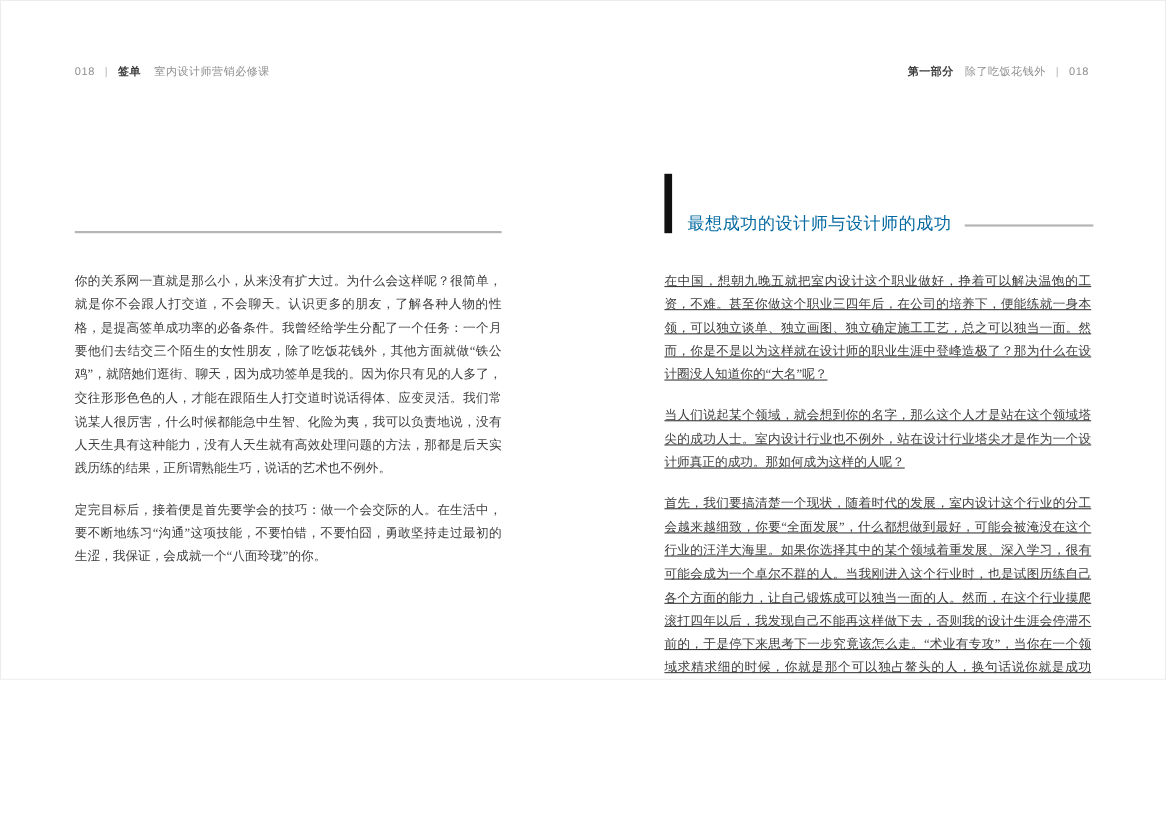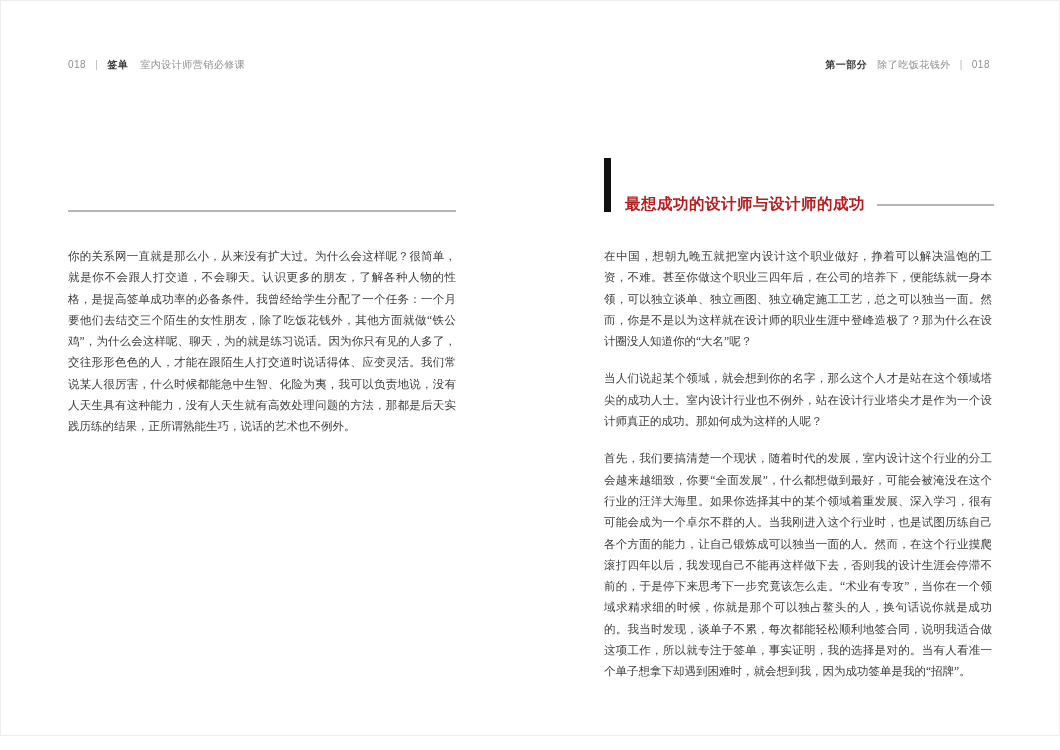--- a/index.html
+++ b/index.html
@@ -3,21 +3,21 @@
 <meta charset="utf-8">
 <style>
   html, body { margin: 0; padding: 0; }
   body {
     width: 1060px; height: 750px;
     background: #ffffff;
     font-family: "Liberation Sans", sans-serif;
   }
   .spread {
     position: relative;
-    width: 1060px; height: 736px;
+    width: 1060px; height: 618px;
     background: #ffffff;
     box-shadow: inset 0 0 0 1px #ededed;
     overflow: hidden;
   }
 
   
   .running-head {
     position: absolute; top: 58px; left: 0; right: 0;
     font-size: 10px; letter-spacing: 0.5px;
     color: #8f8f8f;
@@ -37,35 +37,35 @@
   .body-col {
     position: absolute; top: 246px; width: 388px;
     font-family: "Liberation Serif", serif;
     font-size: 11.5px; line-height: 21.3px;
     color: #3d3d3d;
     text-align: justify;
   }
   .body-col p { margin: 0 0 16px 0; }
   .body-col p:last-child { margin-bottom: 0; }
   .col-left  { left: 68px; }
-  .col-right { left: 604px; }
+  .col-right { left: 604px; text-decoration: underline; }
 
   
   .section-heading {
     position: absolute; left: 604px; top: 158px; width: 390px;
     display: flex; align-items: flex-end;
   }
   .title-bar {
     display: block; width: 7px; height: 54px;
     background: #111111; flex: 0 0 auto;
   }
   .section-heading h2 {
     margin: 0 0 0 14px; padding: 0;
     font-size: 15.5px; line-height: 17px;
-    font-weight: bold; color: #b91c1c;
+    font-weight: normal; color: #0369a1;
     letter-spacing: 0.5px;
     white-space: nowrap;
     font-family: "Liberation Sans", sans-serif;
   }
   .heading-rule {
     display: block; flex: 1 1 auto;
     height: 2px; background: #b5b5b5;
     margin: 0 0 6px 12px;
   }
 </style>
@@ -79,21 +79,22 @@
       <span>018</span><span class="sep">|</span><span class="strong">签单</span><span>室内设计师营销必修课</span>
     </div>
     <div class="head-right">
       <span class="strong">第一部分</span><span>除了吃饭花钱外</span><span class="sep">|</span><span>018</span>
     </div>
   </header>
 
   <div class="left-rule"></div>
 
   <div class="body-col col-left">
-    <p>你的关系网一直就是那么小，从来没有扩大过。为什么会这样呢？很简单，就是你不会跟人打交道，不会聊天。认识更多的朋友，了解各种人物的性格，是提高签单成功率的必备条件。我曾经给学生分配了一个任务：一个月要他们去结交三个陌生的女性朋友，除了吃饭花钱外，其他方面就做“铁公鸡”，为什么会这样呢、聊天，为的就是练习说话。因为你只有见的人多了，交往形形色色的人，才能在跟陌生人打交道时说话得体、应变灵活。我们常说某人很厉害，什么时候都能急中生智、化险为夷，我可以负责地说，没有人天生具有这种能力，没有人天生就有高效处理问题的方法，那都是后天实践历练的结果，正所谓熟能生巧，说话的艺术也不例外。</p>
+    <p>你的关系网一直就是那么小，从来没有扩大过。为什么会这样呢？很简单，就是你不会跟人打交道，不会聊天。认识更多的朋友，了解各种人物的性格，是提高签单成功率的必备条件。我曾经给学生分配了一个任务：一个月要他们去结交三个陌生的女性朋友，除了吃饭花钱外，其他方面就做“铁公鸡”，就陪她们逛街、聊天，因为成功签单是我的。因为你只有见的人多了，交往形形色色的人，才能在跟陌生人打交道时说话得体、应变灵活。我们常说某人很厉害，什么时候都能急中生智、化险为夷，我可以负责地说，没有人天生具有这种能力，没有人天生就有高效处理问题的方法，那都是后天实践历练的结果，正所谓熟能生巧，说话的艺术也不例外。</p>
+    <p>定完目标后，接着便是首先要学会的技巧：做一个会交际的人。在生活中，要不断地练习“沟通”这项技能，不要怕错，不要怕囧，勇敢坚持走过最初的生涩，我保证，会成就一个“八面玲珑”的你。</p>
   </div>
 
   <div class="section-heading">
     <span class="title-bar"></span>
     <h2>最想成功的设计师与设计师的成功</h2>
     <span class="heading-rule"></span>
   </div>
 
   <div class="body-col col-right">
     <p>在中国，想朝九晚五就把室内设计这个职业做好，挣着可以解决温饱的工资，不难。甚至你做这个职业三四年后，在公司的培养下，便能练就一身本领，可以独立谈单、独立画图、独立确定施工工艺，总之可以独当一面。然而，你是不是以为这样就在设计师的职业生涯中登峰造极了？那为什么在设计圈没人知道你的“大名”呢？</p>

